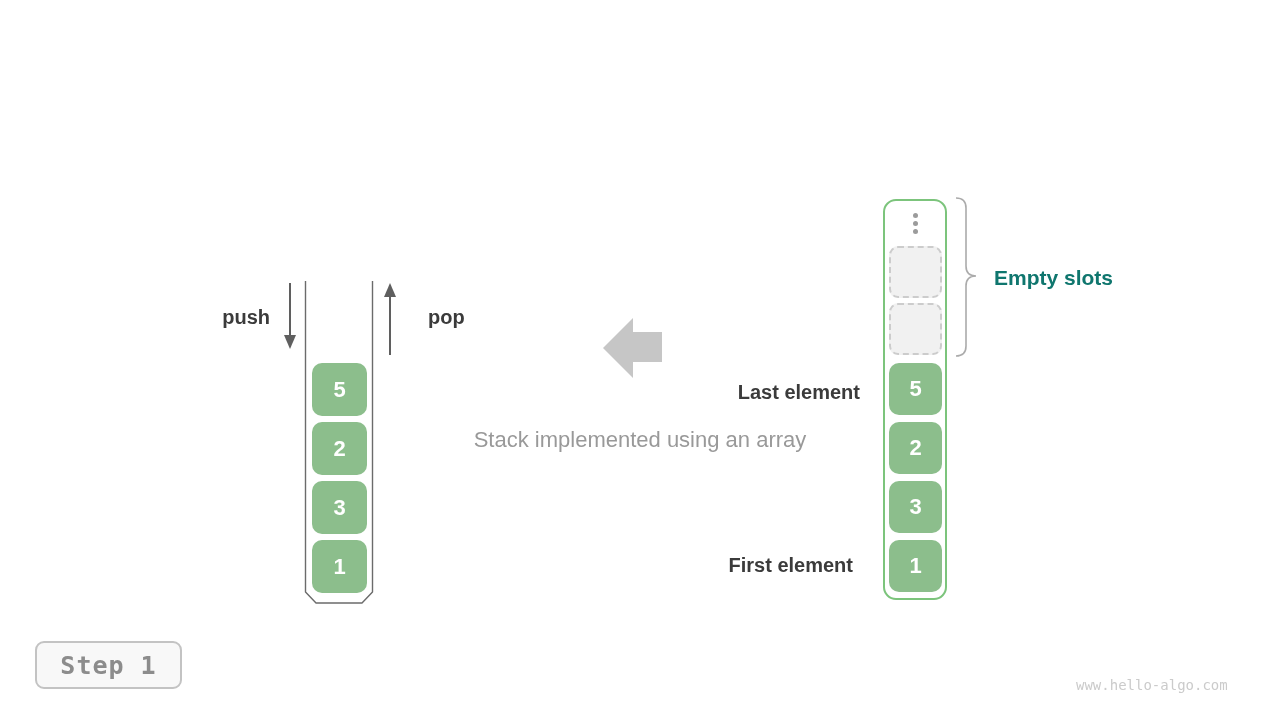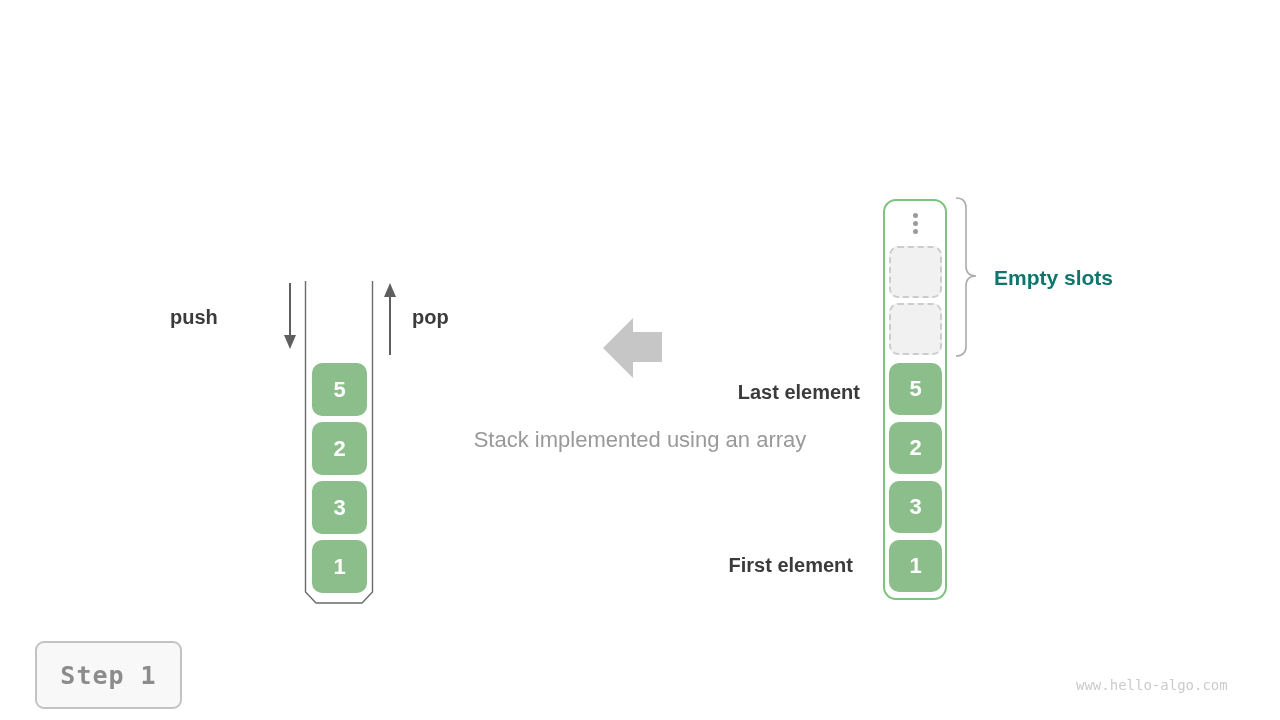--- a/index.html
+++ b/index.html
@@ -86,21 +86,21 @@
     border-radius: 50%;
     background: #9b9b9b;
   }
 
   
   .step-badge {
     position: absolute;
     left: 35px;
     top: 641px;
     width: 147px;
-    height: 68px;
+    height: 48px;
     background: #f8f8f8;
     border: 2px solid #c3c3c3;
     border-radius: 9px;
     display: flex;
     align-items: center;
     justify-content: center;
     font-family: "DejaVu Sans Mono", monospace;
     font-weight: bold;
     font-size: 25px;
     color: #8c8c8c;
@@ -125,27 +125,27 @@
 
 
   <svg class="abs" style="left:304px; top:281px;" width="70" height="324" viewBox="0 0 70 324">
     <path d="M 1.5 0 L 1.5 311 L 12 322 L 58 322 L 68.5 311 L 68.5 0" fill="none" stroke="#6b6b6b" stroke-width="1.4" stroke-linejoin="round"></path>
   </svg>
 
   <svg class="abs" style="left:281px; top:283px;" width="18" height="70" viewBox="0 0 18 70">
     <line x1="9" y1="0" x2="9" y2="54" stroke="#5f5f5f" stroke-width="2"></line>
     <polygon points="3,52 15,52 9,66" fill="#5f5f5f"></polygon>
   </svg>
-  <div class="abs bold-dark" style="left:170px; top:306px; width:100px; font-size:20px;">push</div>
+  <div class="abs bold-dark" style="left:170px; top:306px; width:100px; text-align:right; font-size:20px;">push</div>
 
   <svg class="abs" style="left:381px; top:283px;" width="18" height="74" viewBox="0 0 18 74">
     <polygon points="3,14 15,14 9,0" fill="#5f5f5f"></polygon>
     <line x1="9" y1="12" x2="9" y2="72" stroke="#5f5f5f" stroke-width="2"></line>
   </svg>
-  <div class="abs bold-dark" style="left:412px; top:306px; font-size:20px;">pop</div>
+  <div class="abs bold-dark" style="left:428px; top:306px; font-size:20px;">pop</div>
 
   <div class="cell" style="left:312px; top:363px;">5</div>
   <div class="cell" style="left:312px; top:422px;">2</div>
   <div class="cell" style="left:312px; top:481px;">3</div>
   <div class="cell" style="left:312px; top:540px;">1</div>
 
 
   <svg class="abs" style="left:600px; top:315px;" width="64" height="64" viewBox="0 0 64 64">
     <polygon points="3,33 33,3 33,17 62,17 62,47 33,47 33,63" fill="#c6c6c6"></polygon>
   </svg>

